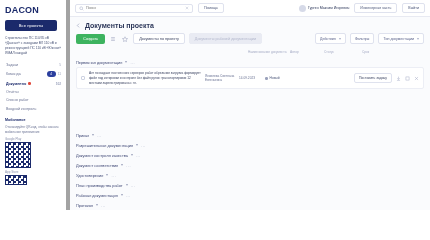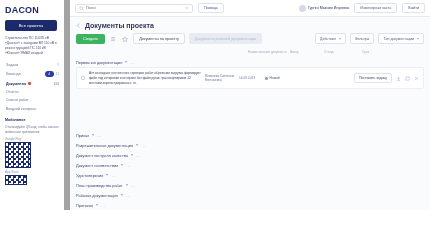--- a/index.html
+++ b/index.html
@@ -6,21 +6,21 @@
   html, body {
     width: 430px; height: 210px; overflow: hidden;
     font-family: "Liberation Sans", sans-serif;
     background: #ffffff;
   }
   .app { display: flex; width: 430px; height: 210px; }
 
   
   .sidebar {
     width: 70px; height: 210px; background: #ffffff;
-    border-right: 6px solid #a3a3a3;
+    border-right: 4px solid #a3a3a3;
     padding: 5px 4px 0 5px; position: relative; overflow: hidden;
   }
   .logo { font-size: 9px; font-weight: bold; color: #1b2a6b; letter-spacing: .2px; margin-bottom: 5px; }
   .all-projects {
     background: #1b2a6b; color: #fff; font-size: 4.2px; text-align: center;
     border-radius: 2px; padding: 3px 2px; margin-bottom: 5px; width: 52px;
   }
   .proj-desc { font-size: 3.3px; line-height: 1.5; color: #4a5578; margin-bottom: 5px; }
   .nav-item {
     display: flex; align-items: center; justify-content: space-between;

